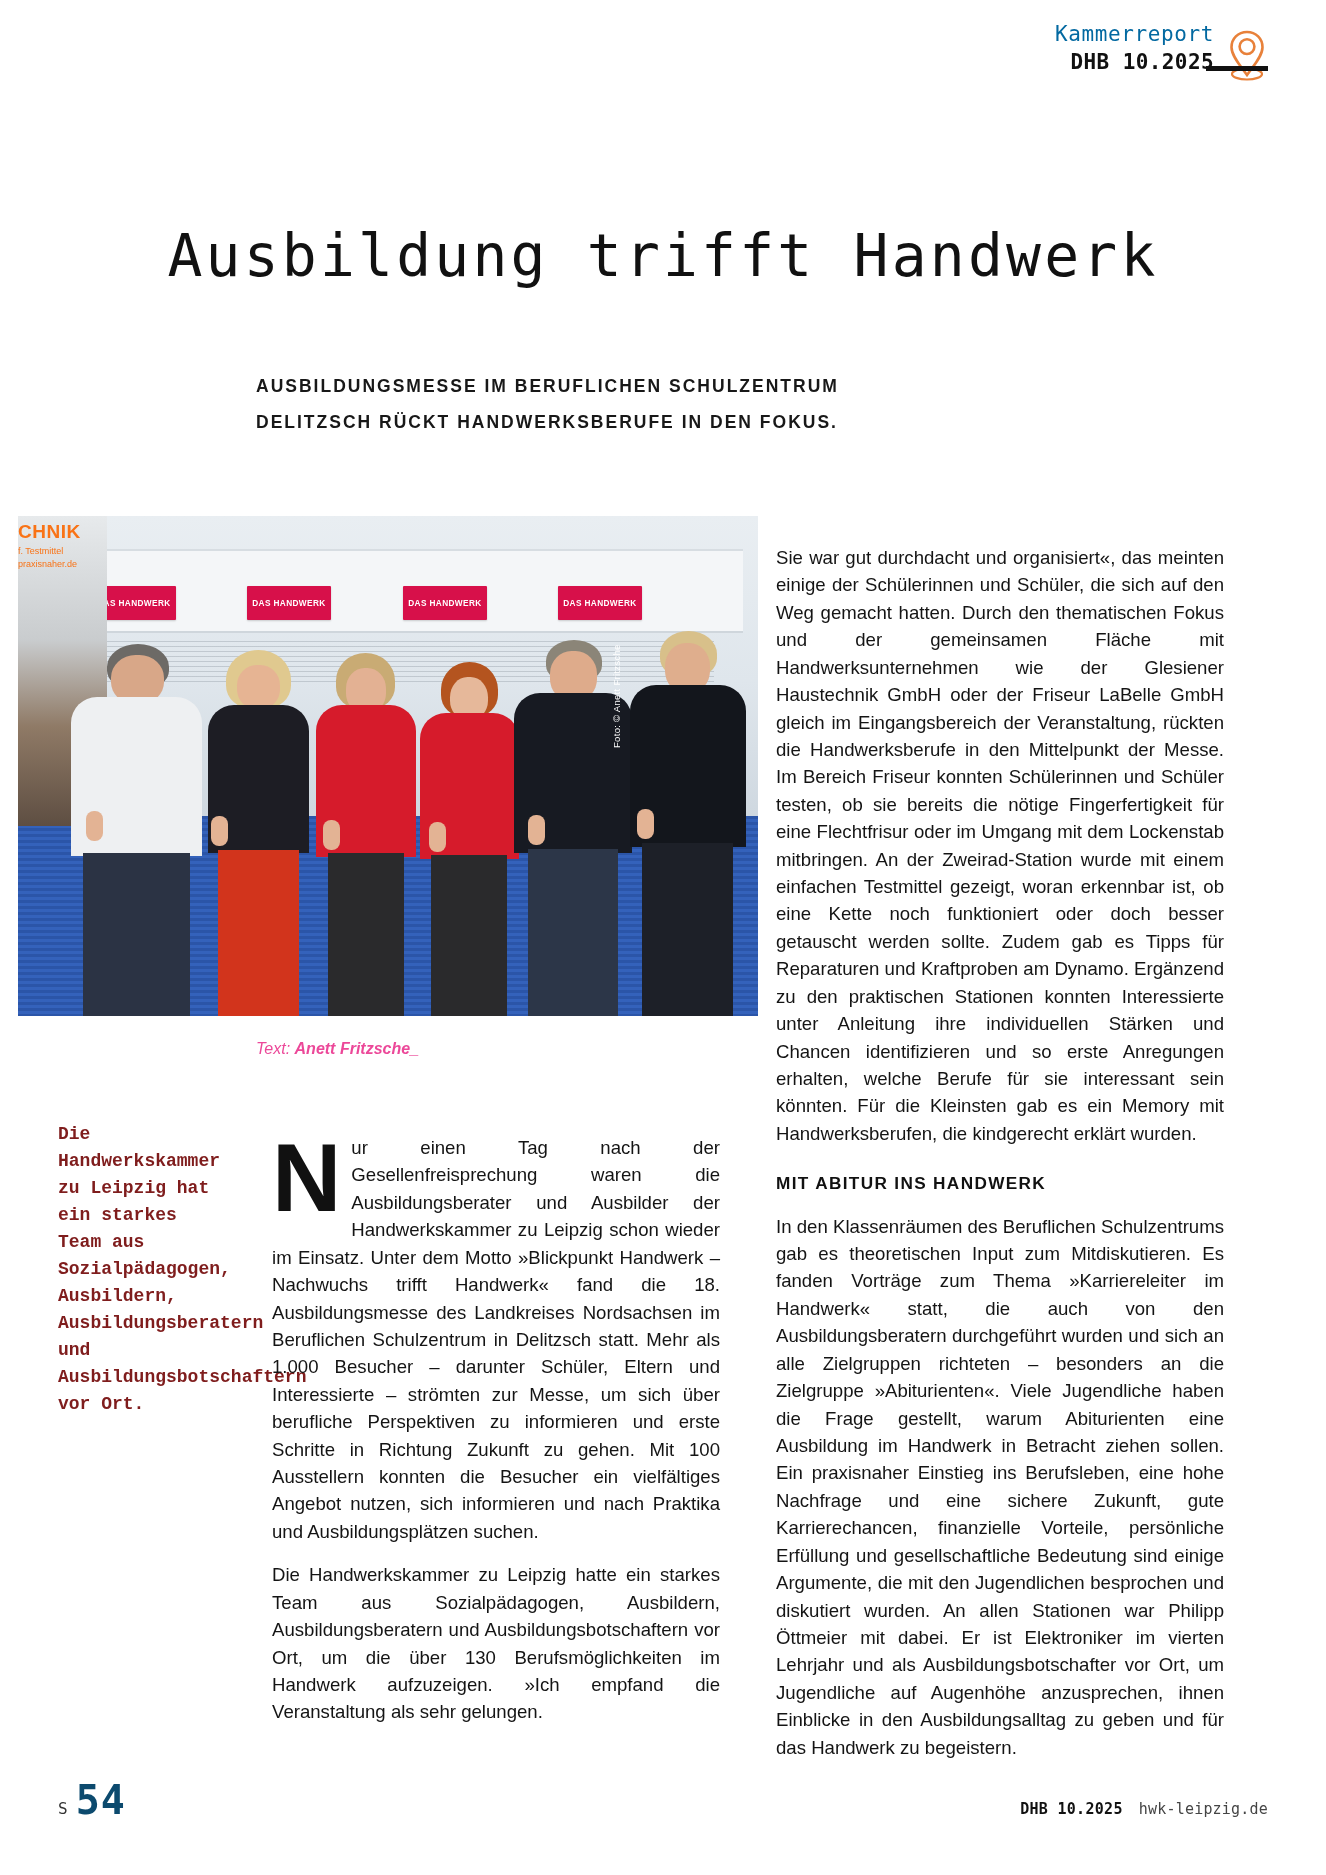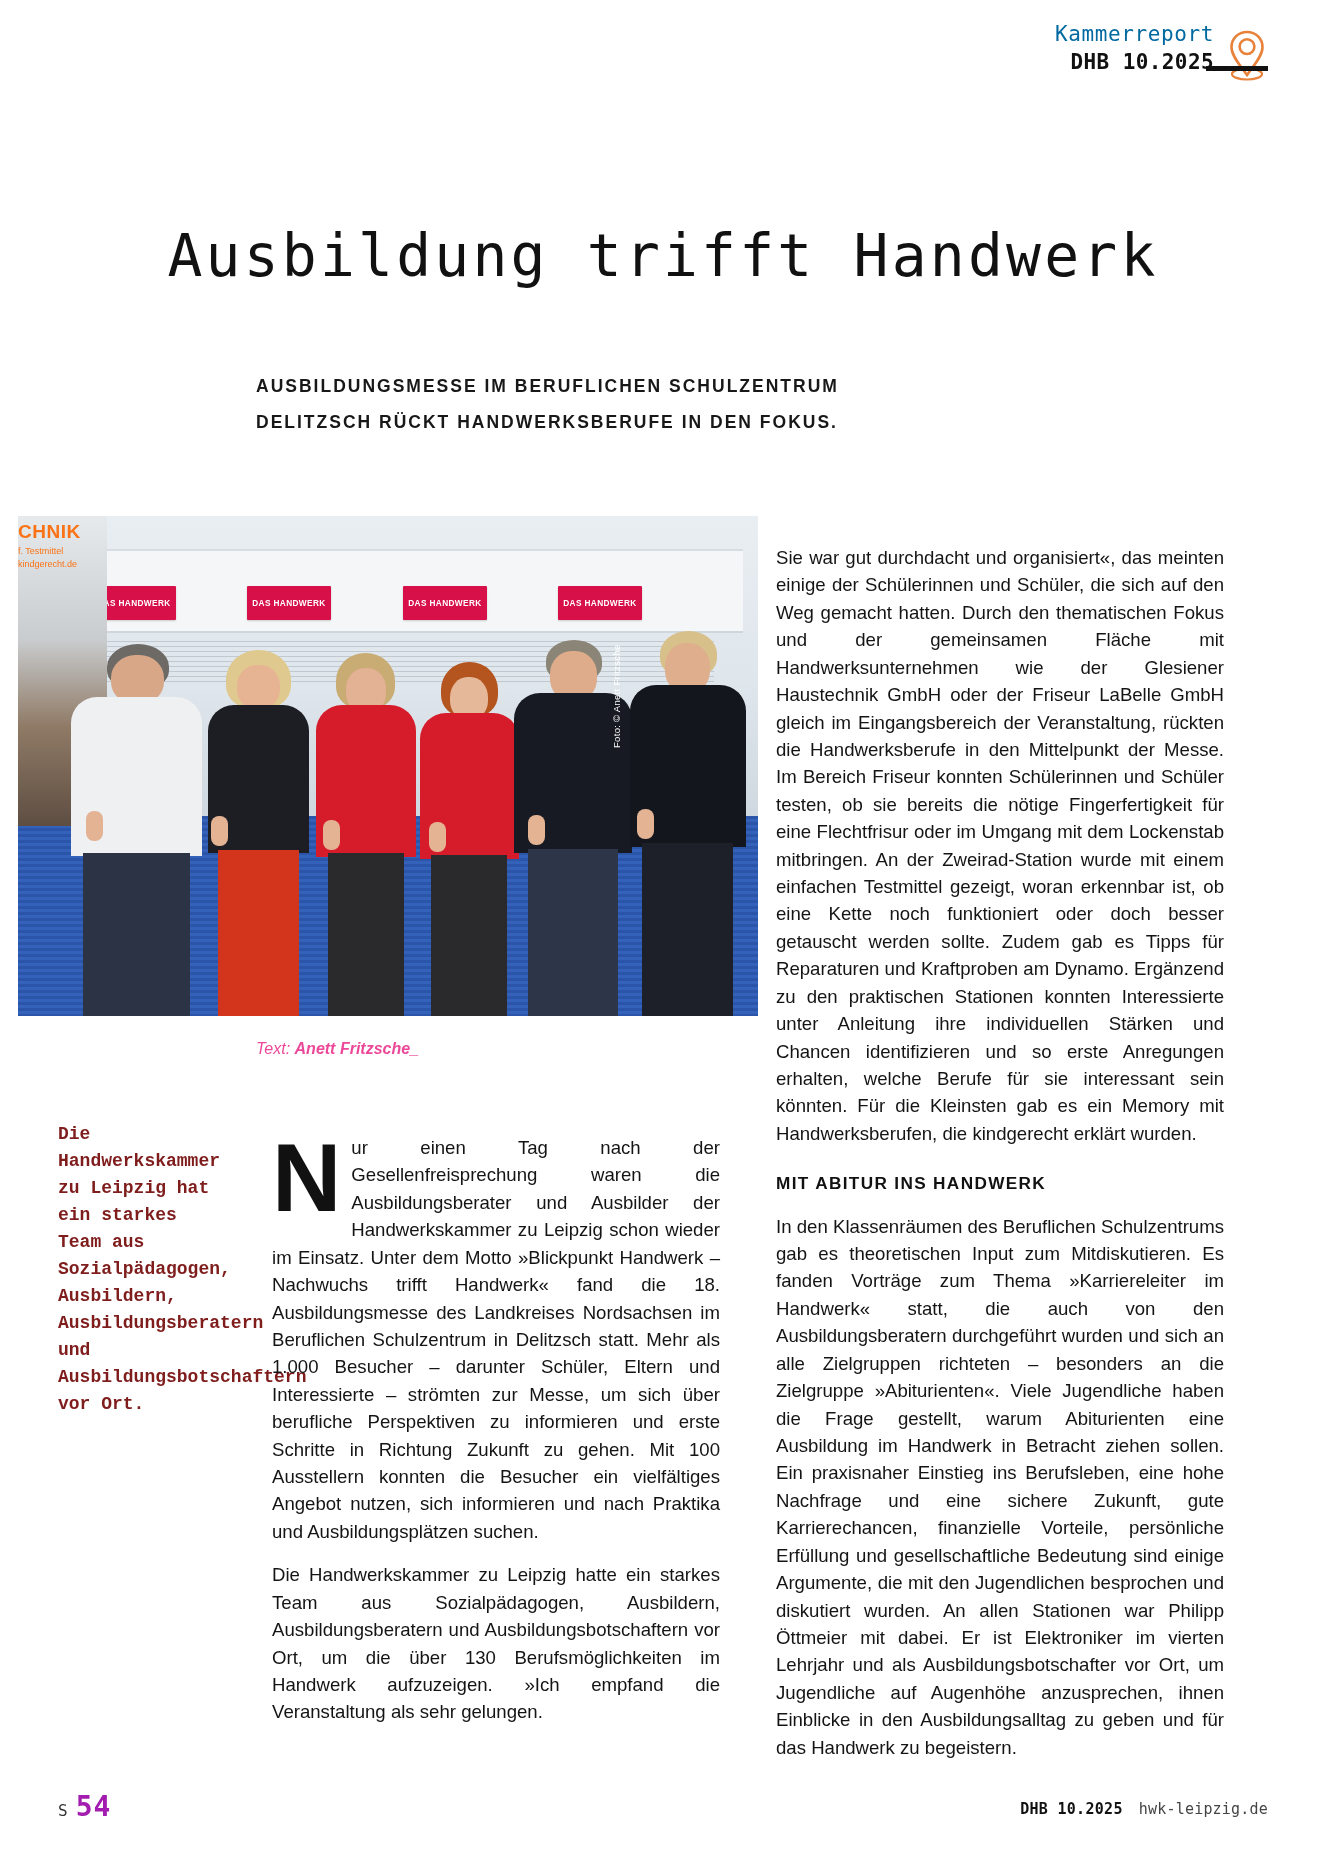--- a/index.html
+++ b/index.html
@@ -231,21 +231,21 @@
   .footer-left {
     position: absolute;
     left: 58px;
     bottom: 52px;
     display: flex;
     align-items: baseline;
     gap: 8px;
     font-family: "DejaVu Sans Mono", monospace;
   }
   .footer-s { font-size: 16px; color: #333; }
-  .footer-page { font-size: 28px; font-weight: bold; color: #a21caf; letter-spacing: 1px; }
+  .footer-page { font-size: 40px; font-weight: bold; color: #0c4a6e; letter-spacing: 1px; }
   .footer-right {
     position: absolute;
     right: 58px;
     bottom: 57px;
     display: flex;
     align-items: baseline;
     gap: 16px;
     font-family: "DejaVu Sans Mono", monospace;
     font-size: 15px;
   }
@@ -294,21 +294,21 @@
         <span>DAS HANDWERK</span>
       </div>
     <div class="ph-tag" style="left:73%; width:84px;">
         <span>DAS HANDWERK</span>
       </div>
 
     <div class="ph-left-panel"></div>
     <div class="ph-leftlabel">
       <span>CHNIK</span>
       <small>f. Testmittel</small>
-      <small>kindgerecht.de</small>
+      <small>praxisnaher.de</small>
     </div>
 
     <div class="person" style="left:6%; width:20%; height:76%;">
       <div class="p-hair" style="left:30%; top:2%; width:42%; height:12%; background:#6d6a66;"></div>
       <div class="p-head" style="left:33%; top:5%; width:36%; height:13%; background:#d8a788;"></div>
       <div class="p-body" style="left:6%; bottom:42%; width:88%; height:42%; background:#eef0f2;"></div>
       <div class="p-legs" style="left:14%; bottom:0; width:72%; height:43%; background:#2b3344;"></div>
       <div class="thumb" style="left:16%; bottom:46%;"></div>
     </div>
 

